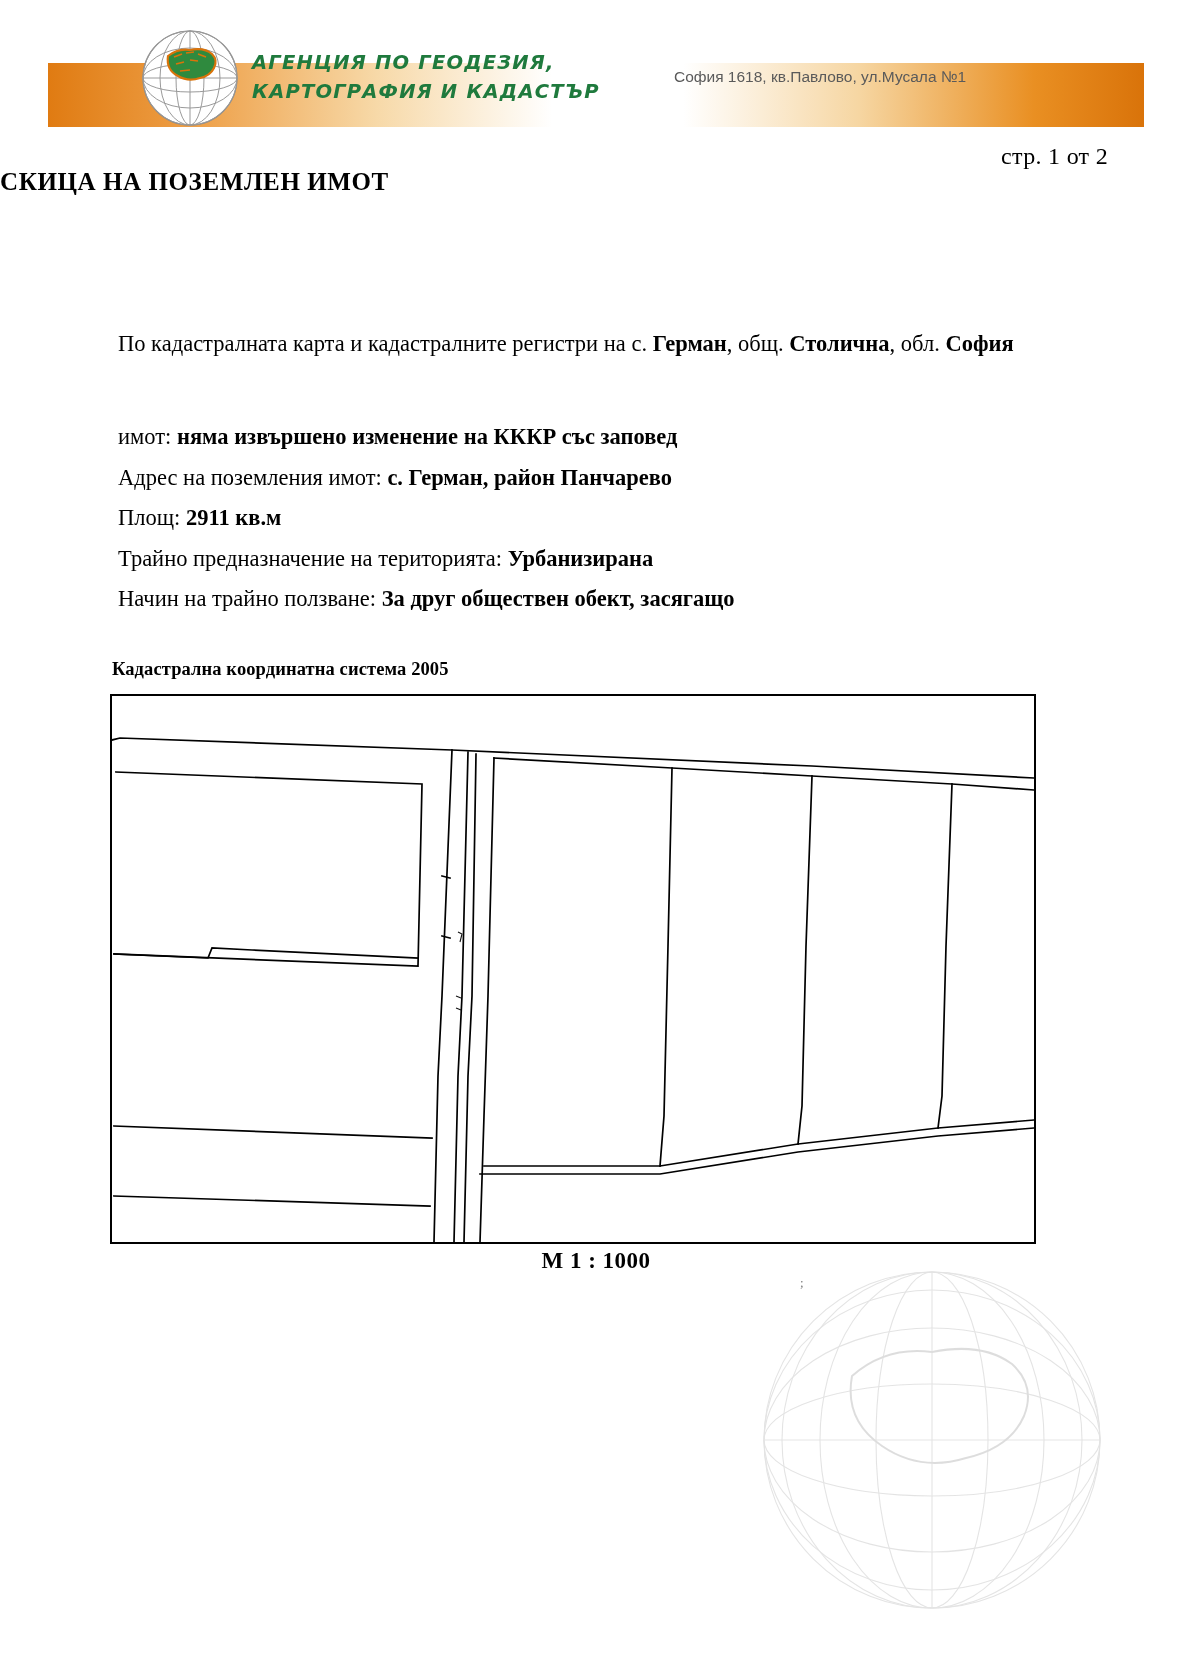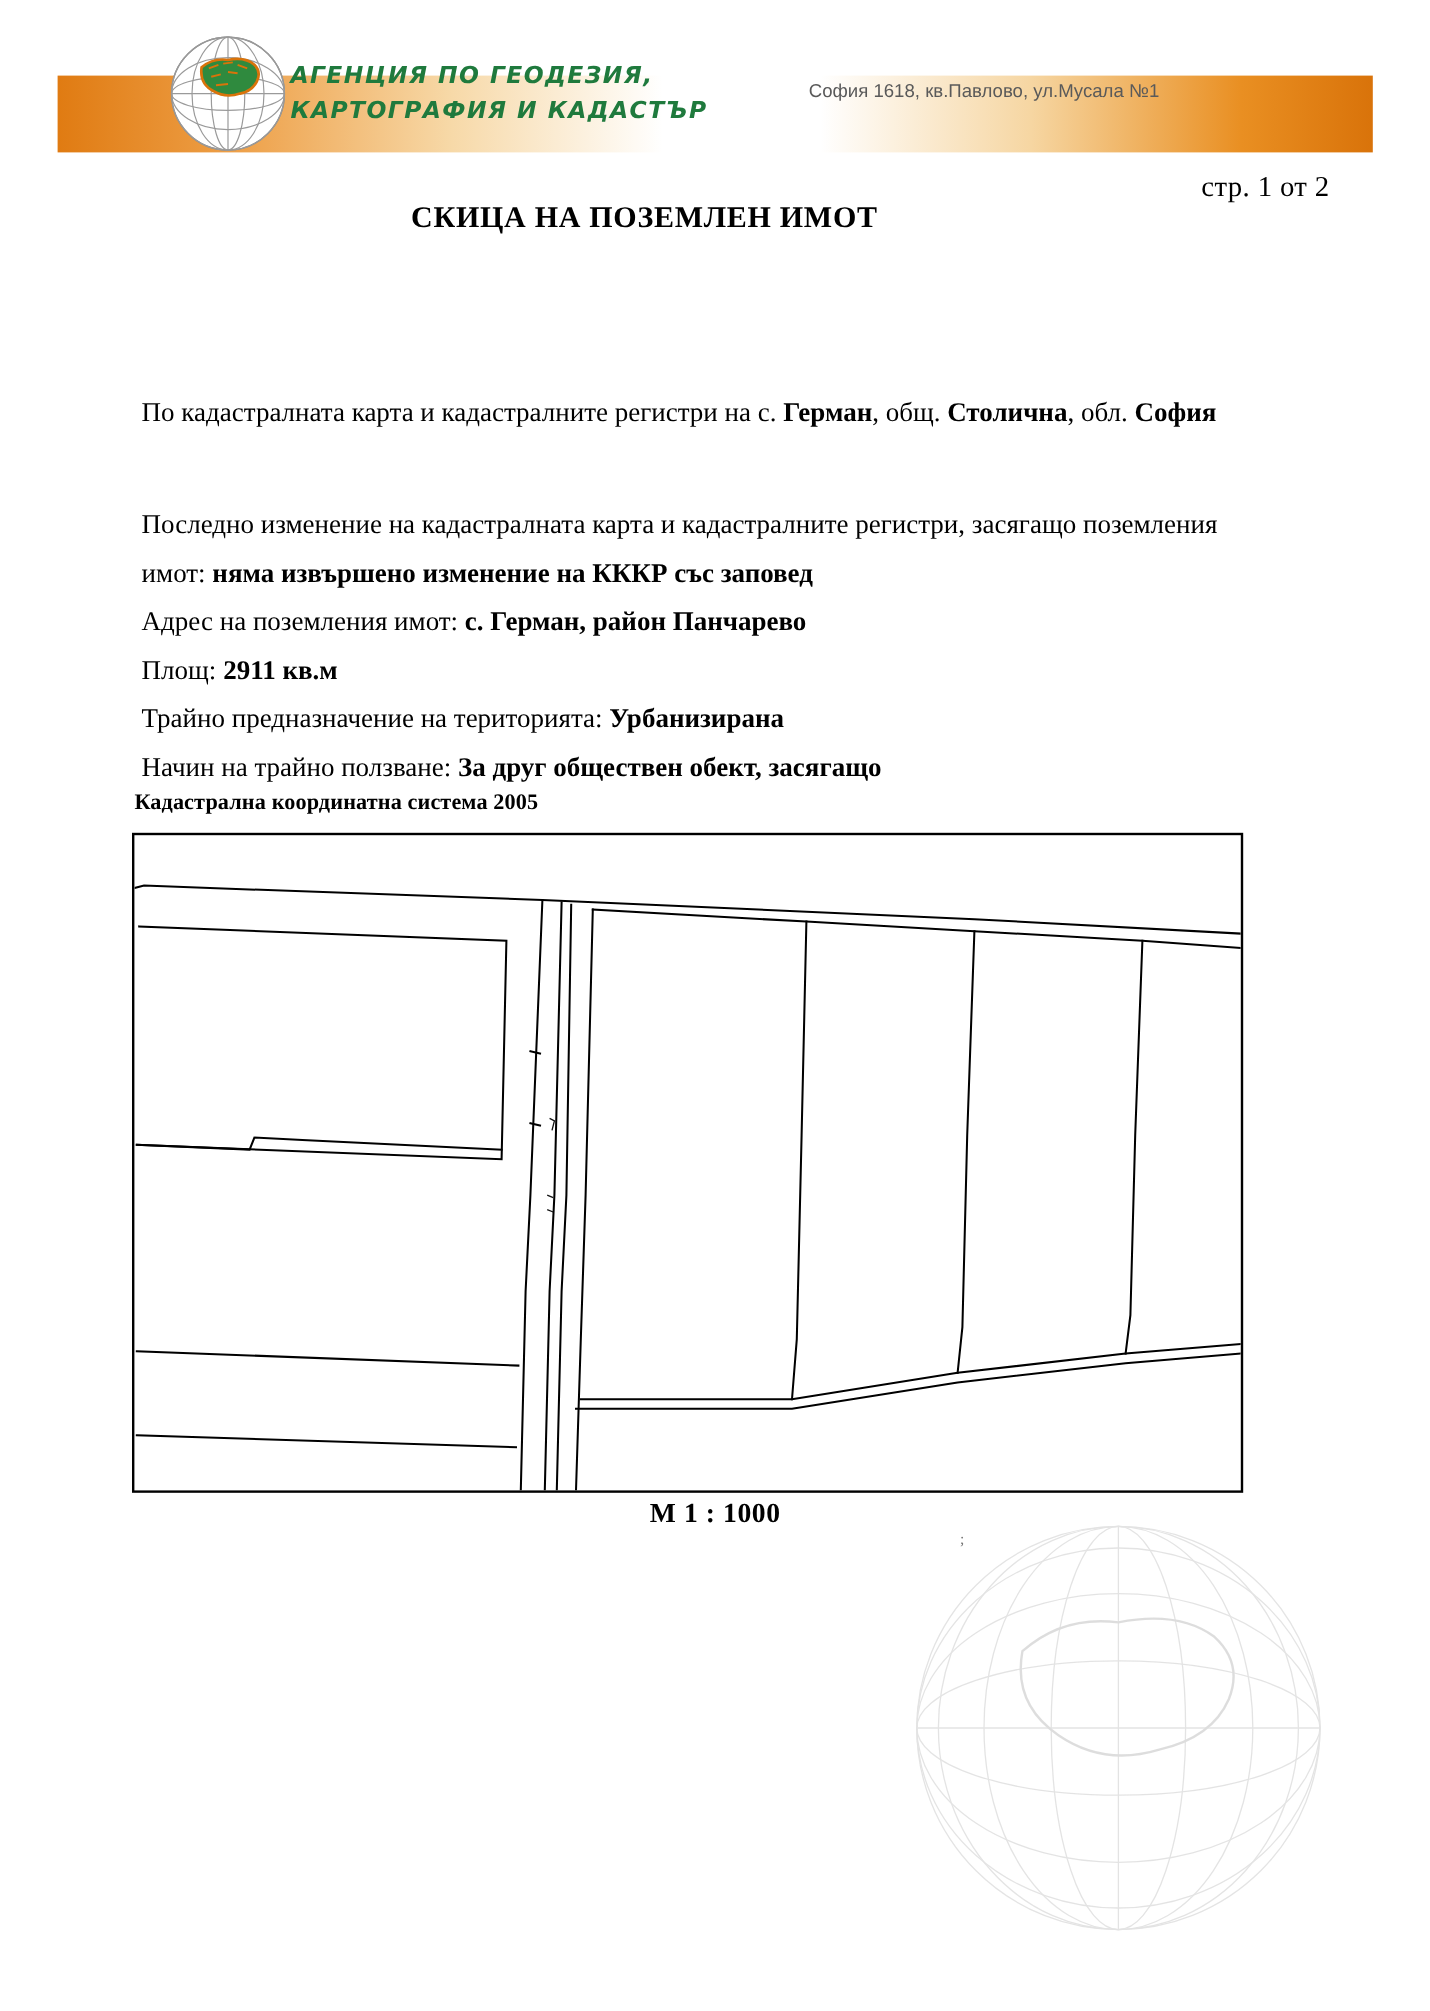--- a/index.html
+++ b/index.html
@@ -12,21 +12,21 @@
     overflow:hidden;
   }
 
   
   .header{
     position:absolute;left:48px;top:63px;width:1096px;height:64px;
     background:linear-gradient(to right,#e07b12 0%,#eea14a 14%,#f7d9a8 30%,#ffffff 46%,#ffffff 58%,#f6d6a2 74%,#e98f22 90%,#d9730a 100%);
   }
   .logo-wrap{
     position:absolute;left:138px;top:25px;width:400px;height:105px;
-    display:flex;align-items:center;
+    display:flex;align-items:center;gap:10px;
   }
   .globe-logo{position:relative;width:104px;height:104px;flex:none;}
   .logo-text{
     font-family:"DejaVu Sans",sans-serif;
     font-weight:bold;font-style:italic;
     color:#1f7a3d;font-size:19.5px;line-height:1.45;
     letter-spacing:1.2px;white-space:nowrap;
   }
   .contact{
     position:absolute;left:600px;top:66px;width:440px;
@@ -37,21 +37,21 @@
   }
   .contact .web{color:#2f8a3e;font-size:14.5px;letter-spacing:.1px;}
 
   
   .page-no{
     position:absolute;right:84px;top:143px;
     font-size:24px;letter-spacing:.3px;
   }
   .doc-title{
     position:absolute;left:0;top:168px;width:1074px;
-    text-align:center;font-weight:bold;font-size:25px;letter-spacing:.6px;
+    text-align:left;font-weight:bold;font-size:25px;letter-spacing:.6px;
   }
 
   
   .intro{
     position:absolute;left:118px;top:327px;width:960px;
     font-size:22.5px;line-height:1.5;
   }
   .block{
     position:absolute;left:118px;top:419px;width:960px;
     font-size:22.5px;line-height:1.58;
@@ -114,21 +114,20 @@
 </div>
 
 <div class="page-no">стр. 1 от 2</div>
 <div class="doc-title">СКИЦА НА ПОЗЕМЛЕН ИМОТ</div>
 
 <div class="intro">
   <span>По кадастралната карта и кадастралните регистри на с. </span><b>Герман</b><span>, общ. </span><b>Столична</b><span>, обл. </span><b>София</b>
 </div>
 
 <div class="block">
-  <div class="row">Последно изменение на кадастралната карта и кадастралните регистри, засягащо поземления</div>
   <div class="row">
     <span>имот: </span><b>няма извършено изменение на КККР със заповед</b>
   </div>
   <div class="row">
     <span>Адрес на поземления имот: </span><b>с. Герман, район Панчарево</b>
   </div>
   <div class="row">
     <span>Площ: </span><b>2911 кв.м</b>
   </div>
   <div class="row">

